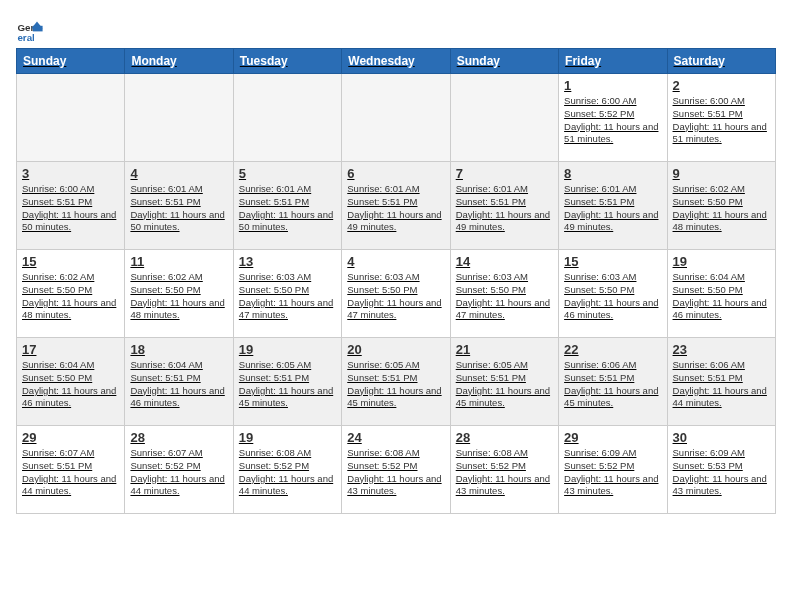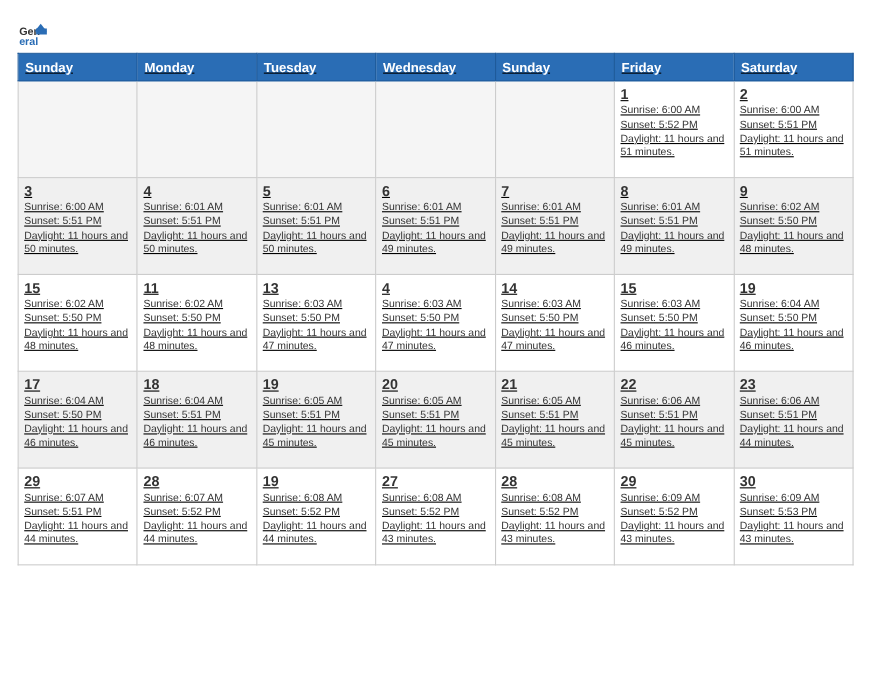--- a/index.html
+++ b/index.html
@@ -238,21 +238,21 @@
         </td>
         <td>
           <span class="day-number">28</span>
           <div class="day-info">Sunrise: 6:07 AM<br>Sunset: 5:52 PM<br>Daylight: 11 hours and 44 minutes.</div>
         </td>
         <td>
           <span class="day-number">19</span>
           <div class="day-info">Sunrise: 6:08 AM<br>Sunset: 5:52 PM<br>Daylight: 11 hours and 44 minutes.</div>
         </td>
         <td>
-          <span class="day-number">27</span>
+          <span class="day-number">24</span>
           <div class="day-info">Sunrise: 6:08 AM<br>Sunset: 5:52 PM<br>Daylight: 11 hours and 43 minutes.</div>
         </td>
         <td>
           <span class="day-number">28</span>
           <div class="day-info">Sunrise: 6:08 AM<br>Sunset: 5:52 PM<br>Daylight: 11 hours and 43 minutes.</div>
         </td>
         <td>
           <span class="day-number">29</span>
           <div class="day-info">Sunrise: 6:09 AM<br>Sunset: 5:52 PM<br>Daylight: 11 hours and 43 minutes.</div>
         </td>

